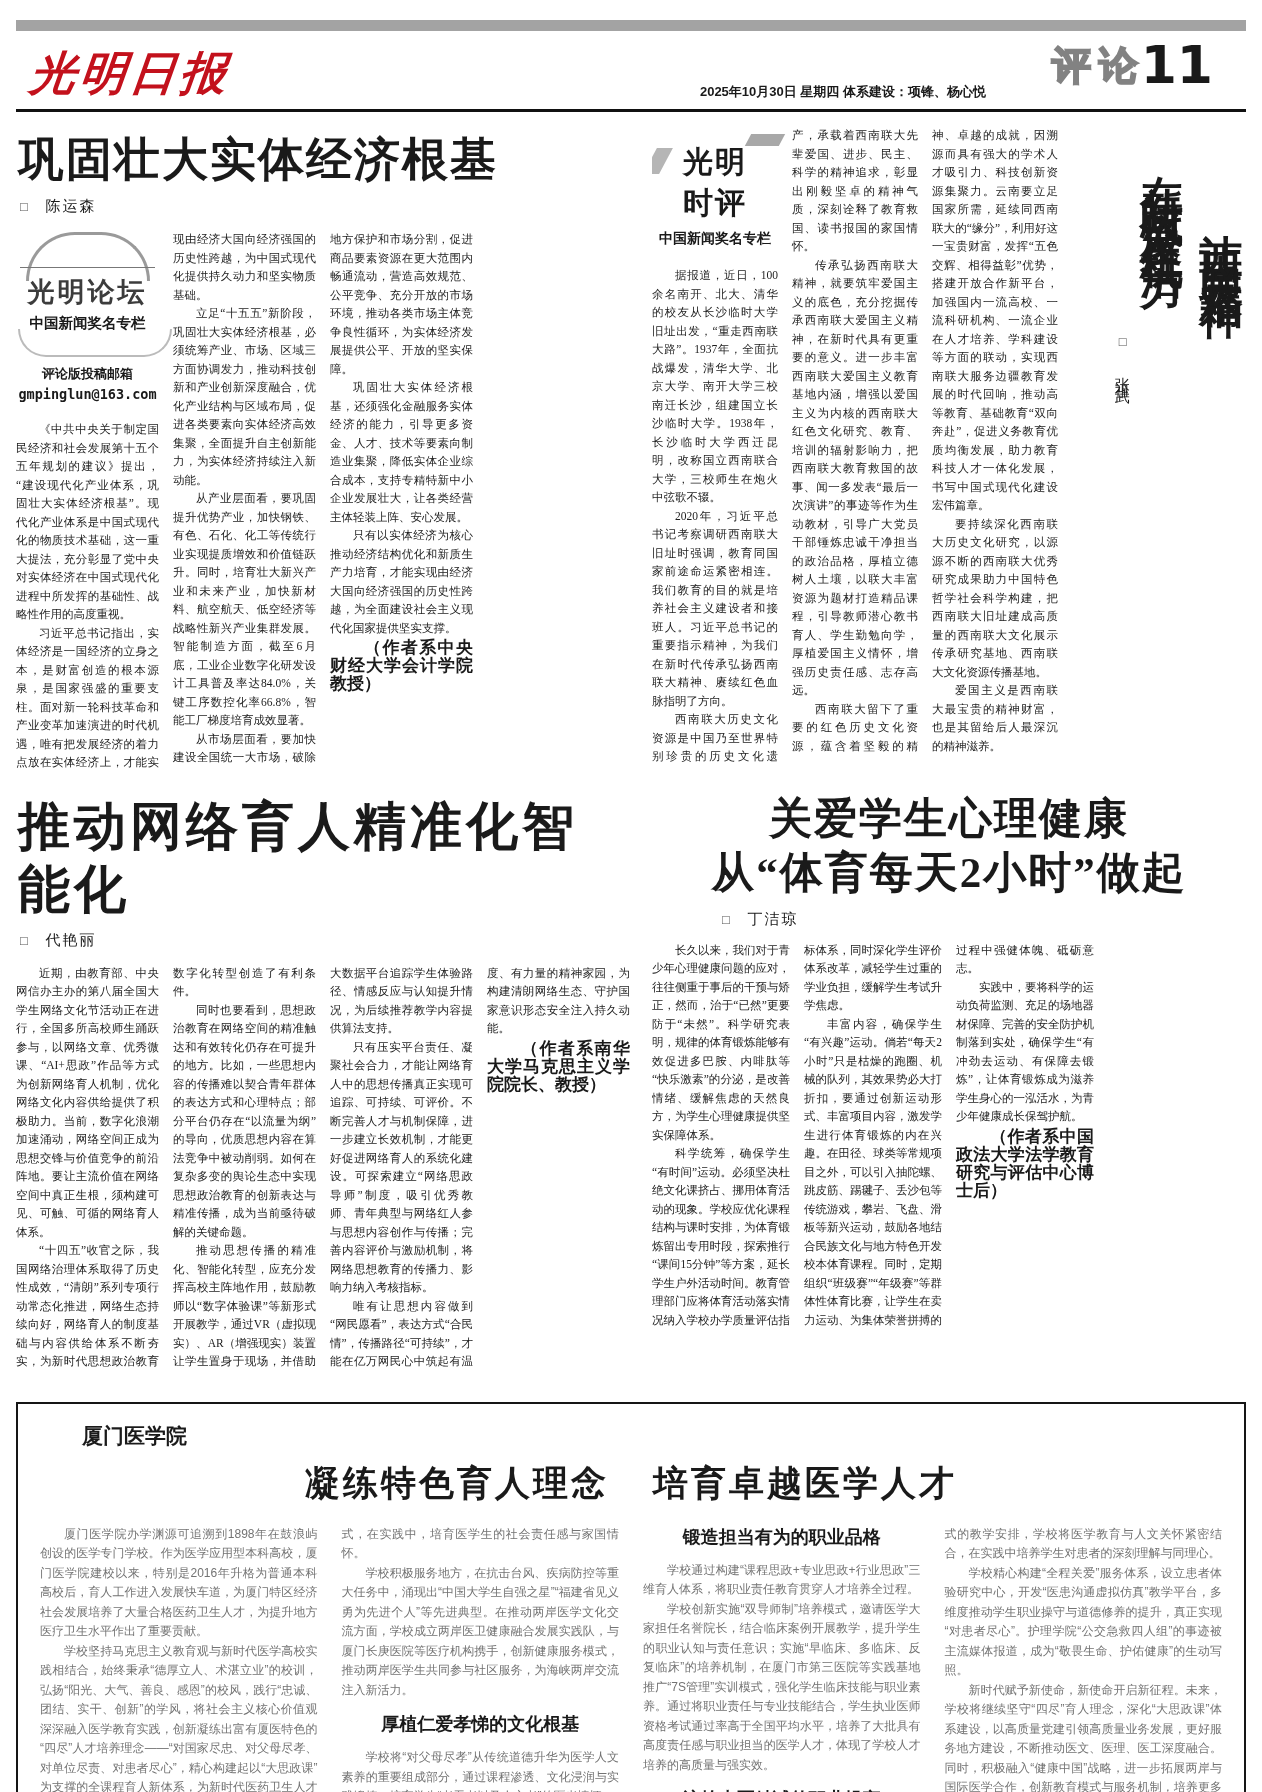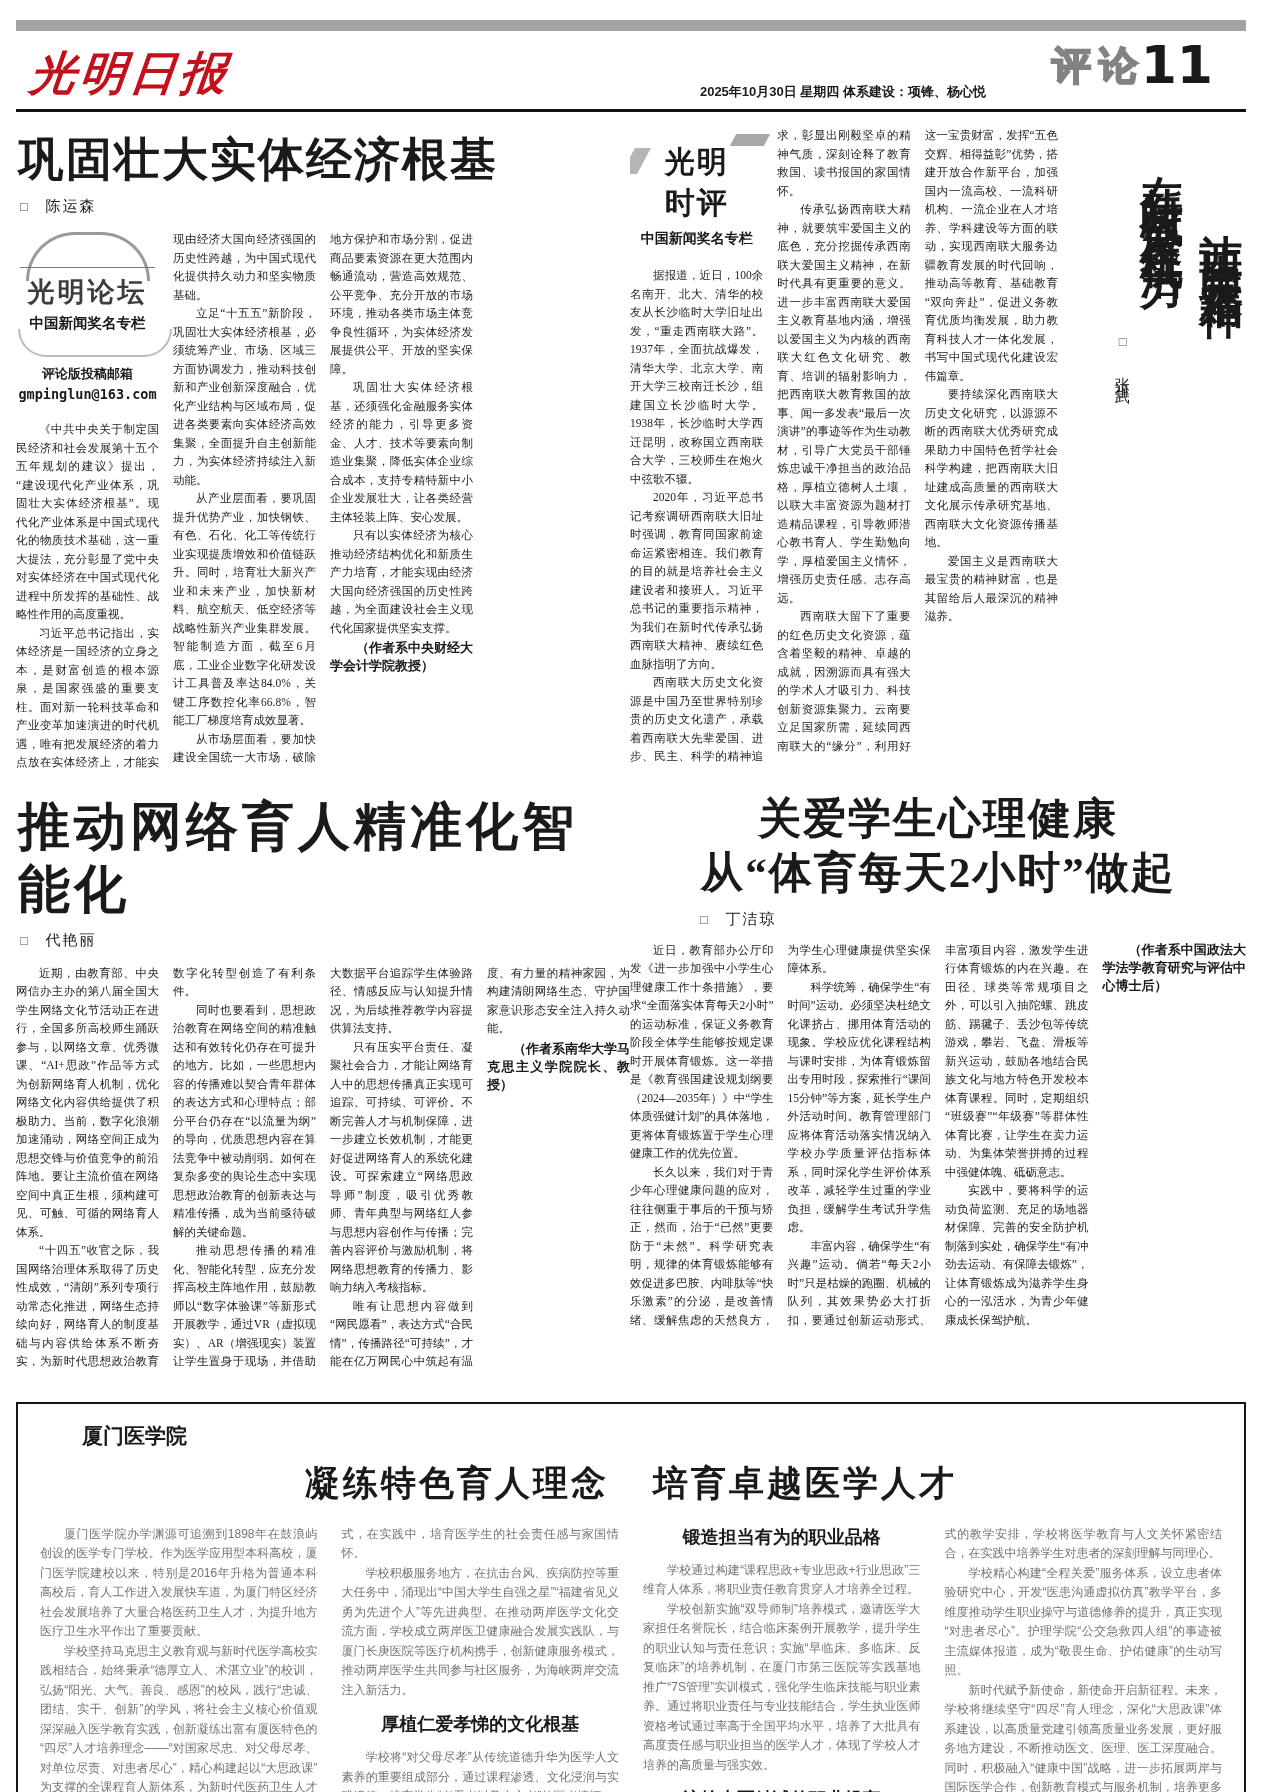--- a/index.html
+++ b/index.html
@@ -13,36 +13,36 @@
         color:#c3111c;letter-spacing:4px;transform:skewX(-6deg);font-family:"DejaVu Serif",serif;}
   .date-line{position:absolute;right:260px;bottom:6px;font-size:13px;font-weight:700;
              font-family:"Liberation Sans","DejaVu Sans",sans-serif;}
   .section-label{position:absolute;right:100px;top:4px;font-size:39px;font-weight:900;
                  letter-spacing:8px;color:#cfcfcf;-webkit-text-stroke:2px #828282;
                  font-family:"DejaVu Sans",sans-serif;}
   .page-number{position:absolute;right:33px;top:0px;font-size:52px;font-weight:700;
                font-family:"DejaVu Sans",sans-serif;}
   .masthead-rule{height:3px;background:#111;margin-top:2px;}
   
-  .main{display:flex;margin-top:14px;}
+  .main{display:flex;gap:22px;margin-top:14px;}
   .col-left{width:614px;flex:0 0 614px;}
   .col-right{flex:1;min-width:0;}
   
   .head-xl{font-size:46px;font-weight:900;letter-spacing:2px;margin:6px 0 10px 2px;line-height:1.2;}
   .head-l{font-size:52px;font-weight:900;letter-spacing:4px;margin:18px 0 8px 2px;line-height:1.2;}
   .byline{font-size:15px;margin:10px 0 14px 4px;letter-spacing:2px;}
   .byline .sq{color:#555;margin-right:10px;font-size:13px;}
   
   .cols{column-gap:14px;column-fill:auto;overflow:hidden;}
   .econ-body{column-count:4;height:548px;}
   .net-body{column-count:4;height:422px;}
   .lianda-text{column-count:3;height:640px;column-gap:14px;column-fill:auto;overflow:hidden;flex:1;min-width:0;}
   .sports-body{column-count:4;height:400px;}
   .para{margin:0;text-indent:2em;text-align:justify;font-size:11.5px;line-height:18.5px;color:#1d1d1d;}
-  .attrib{margin:2px 0 0 0;text-indent:2em;text-align:justify;font-size:13px;line-height:18px;
+  .attrib{margin:2px 0 0 0;text-indent:2em;text-align:justify;font-size:17px;line-height:18px;
           font-weight:700;font-family:"Liberation Sans","DejaVu Sans",sans-serif;}
   .sub-head{text-align:center;font-size:14px;font-weight:700;margin:12px 0;
             font-family:"Liberation Sans","DejaVu Sans",sans-serif;break-after:avoid;}
   
   .forum-box{break-inside:avoid;margin:2px 2px 14px 2px;text-align:center;padding-bottom:4px;}
   .forum-arc{width:118px;height:46px;margin:0 auto -14px auto;border:3px solid #9a9a9a;border-bottom:none;
              border-radius:120px 120px 0 0;}
   .forum-line{height:1px;background:#777;margin:0 2px 6px 2px;}
   .forum-title{font-size:27px;font-weight:900;letter-spacing:3px;color:#3c3c3c;
                font-family:"DejaVu Sans",sans-serif;}
@@ -177,21 +177,20 @@
       <div>
         <div class="sports-head">
           <div>关爱学生心理健康</div>
           <div>从“体育每天2小时”做起</div>
         </div>
         <div class="byline sports-byline">
           <span class="sq">□</span>
           <span>丁洁琼</span>
         </div>
         <div class="cols sports-body">
-            <p class="para">近日，教育部办公厅印发《进一步加强中小学生心理健康工作十条措施》，要求“全面落实体育每天2小时”的运动标准，保证义务教育阶段全体学生能够按规定课时开展体育锻炼。这一举措是《教育强国建设规划纲要（2024—2035年）》中“学生体质强健计划”的具体落地，更将体育锻炼置于学生心理健康工作的优先位置。</p>
             <p class="para">长久以来，我们对于青少年心理健康问题的应对，往往侧重于事后的干预与矫正，然而，治于“已然”更要防于“未然”。科学研究表明，规律的体育锻炼能够有效促进多巴胺、内啡肽等“快乐激素”的分泌，是改善情绪、缓解焦虑的天然良方，为学生心理健康提供坚实保障体系。</p>
             <p class="para">科学统筹，确保学生“有时间”运动。必须坚决杜绝文化课挤占、挪用体育活动的现象。学校应优化课程结构与课时安排，为体育锻炼留出专用时段，探索推行“课间15分钟”等方案，延长学生户外活动时间。教育管理部门应将体育活动落实情况纳入学校办学质量评估指标体系，同时深化学生评价体系改革，减轻学生过重的学业负担，缓解学生考试升学焦虑。</p>
             <p class="para">丰富内容，确保学生“有兴趣”运动。倘若“每天2小时”只是枯燥的跑圈、机械的队列，其效果势必大打折扣，要通过创新运动形式、丰富项目内容，激发学生进行体育锻炼的内在兴趣。在田径、球类等常规项目之外，可以引入抽陀螺、跳皮筋、踢毽子、丢沙包等传统游戏，攀岩、飞盘、滑板等新兴运动，鼓励各地结合民族文化与地方特色开发校本体育课程。同时，定期组织“班级赛”“年级赛”等群体性体育比赛，让学生在卖力运动、为集体荣誉拼搏的过程中强健体魄、砥砺意志。</p>
             <p class="para">实践中，要将科学的运动负荷监测、充足的场地器材保障、完善的安全防护机制落到实处，确保学生“有冲劲去运动、有保障去锻炼”，让体育锻炼成为滋养学生身心的一泓活水，为青少年健康成长保驾护航。</p>
             <p class="attrib">（作者系中国政法大学法学教育研究与评估中心博士后）</p>
           </div>
       </div>
     </div>
   </div>
 

